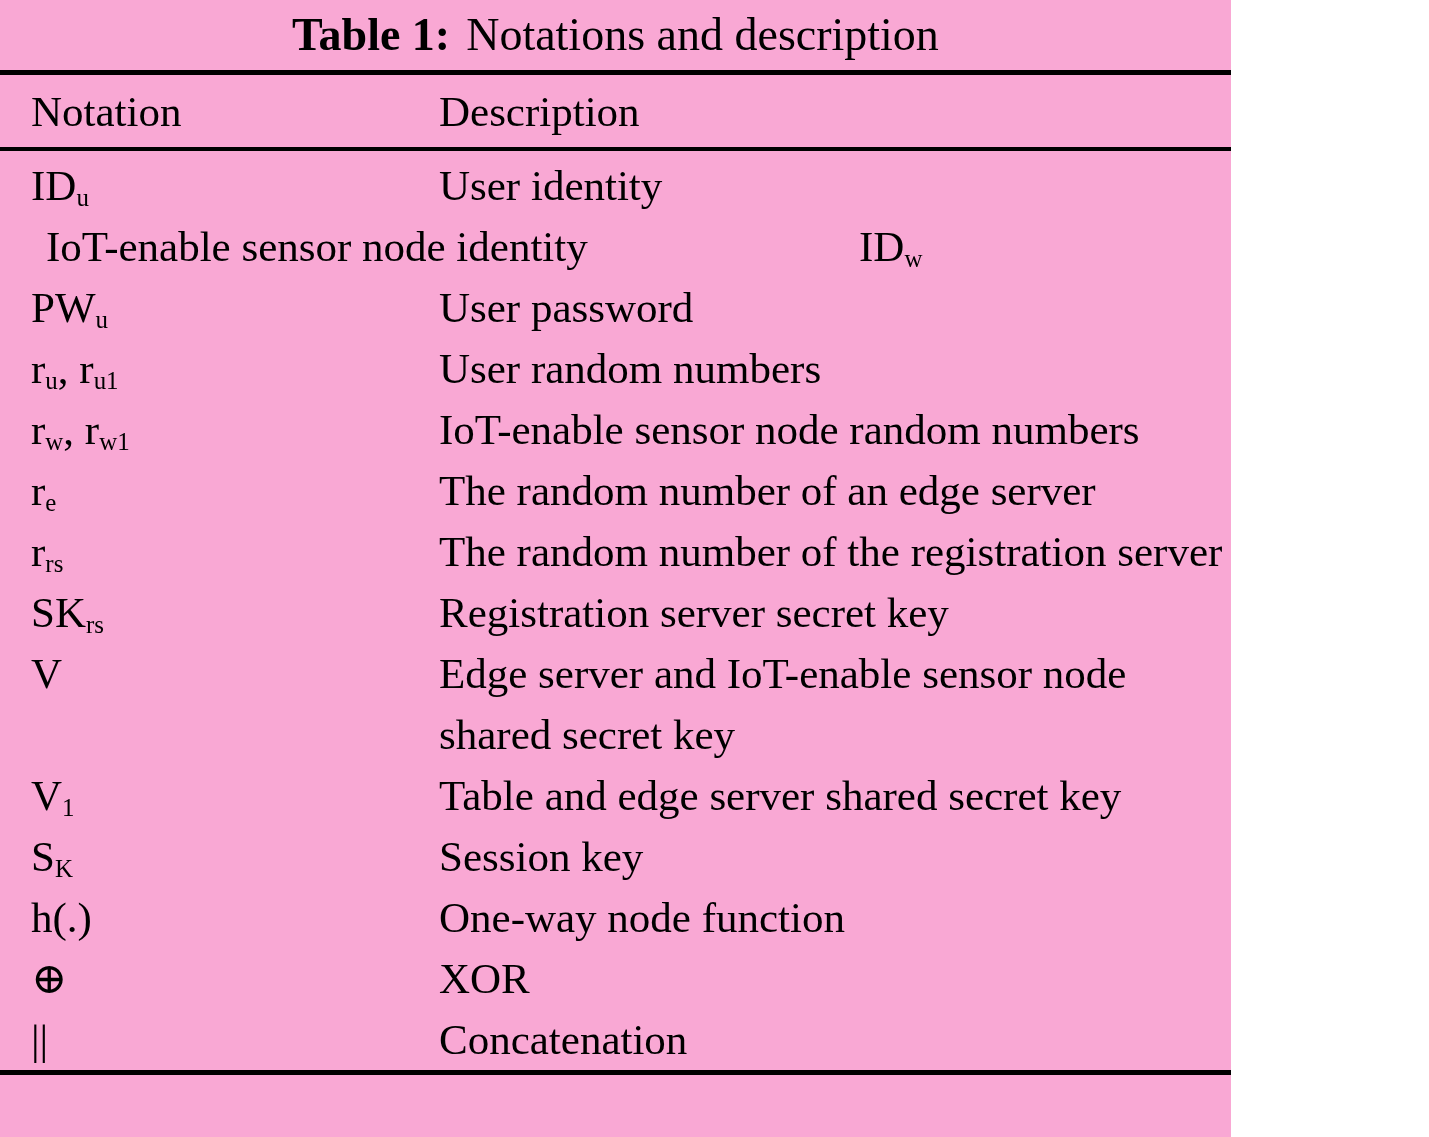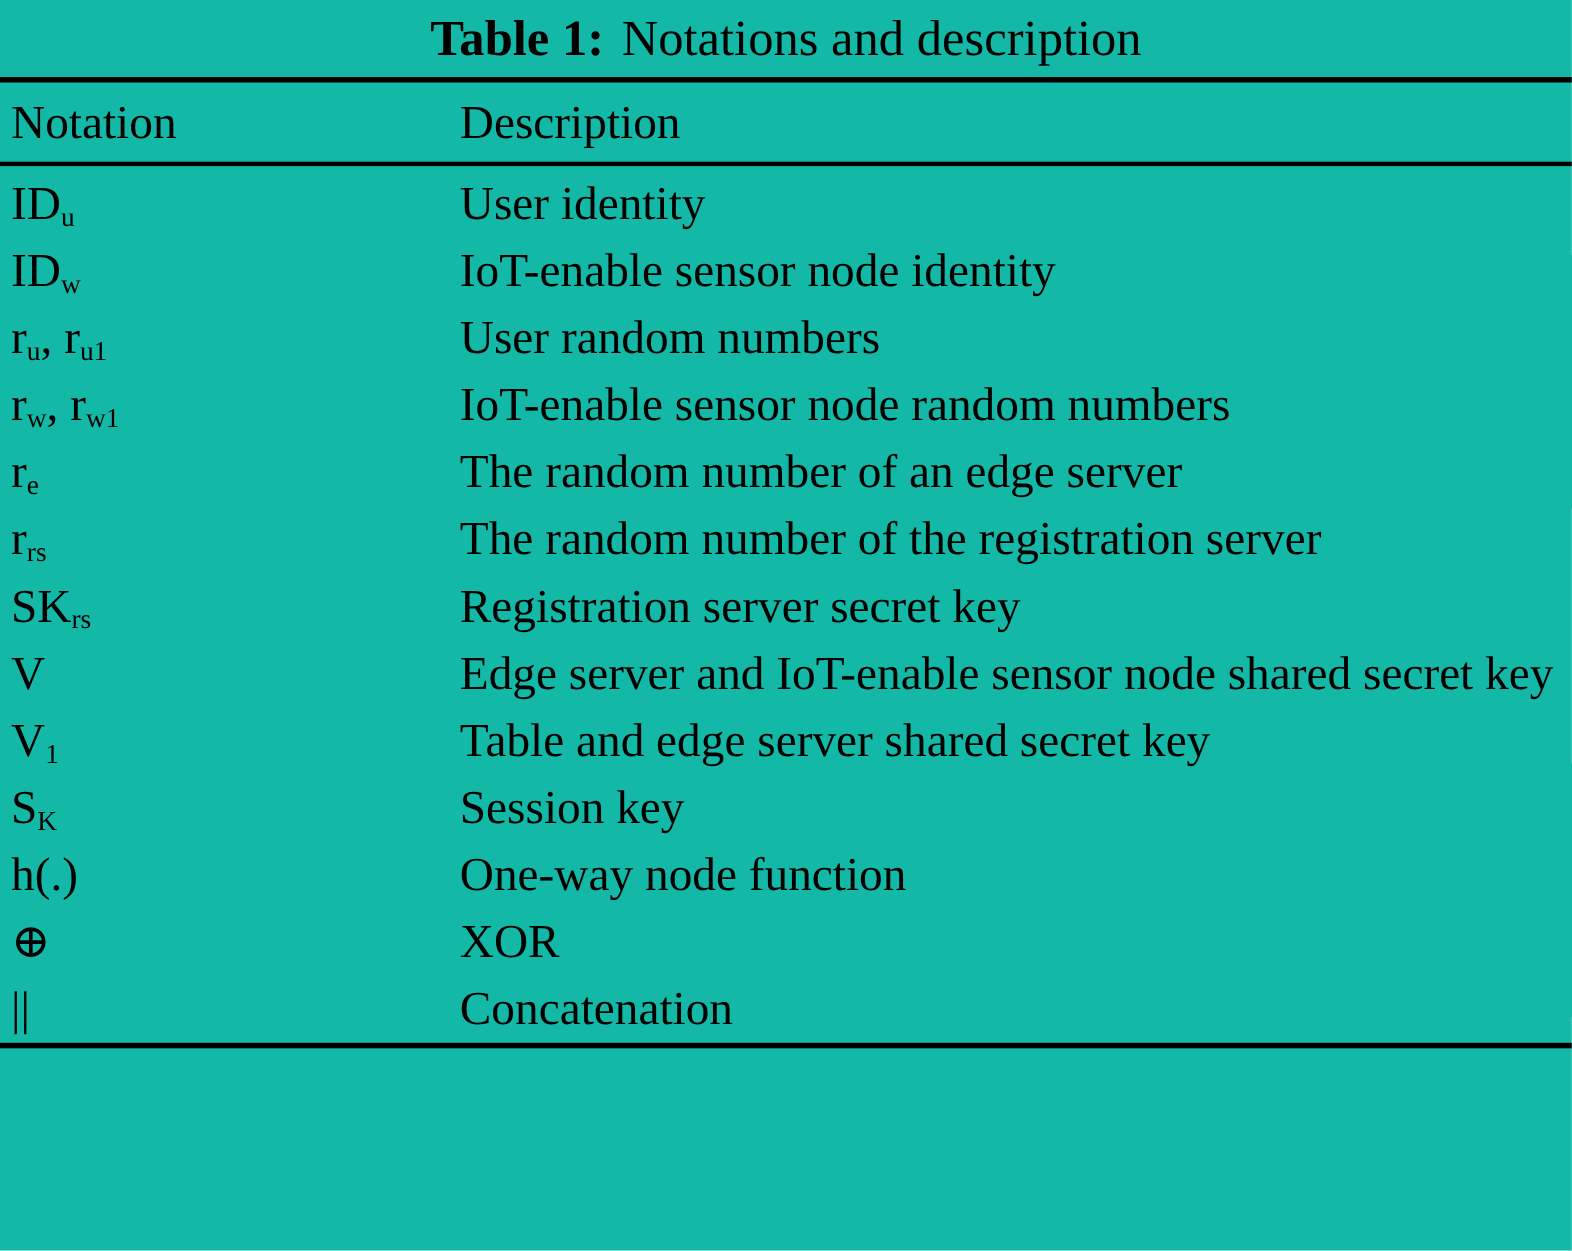--- a/index.html
+++ b/index.html
@@ -2,24 +2,24 @@
 <html><head>
 <meta charset="utf-8">
 <style>
   html, body {
     margin: 0;
     padding: 0;
     background: #ffffff;
   }
   .page {
     position: relative;
-    width: 1429px;
+    width: 1231px;
     height: 1137px;
     box-sizing: border-box;
-    background: #14b8a6;
+    background: #f9a8d4;
     color: #000000;
     font-family: "Liberation Serif", "DejaVu Serif", serif;
     overflow: hidden;
   }
   .caption {
     height: 70px;
     line-height: 70px;
     text-align: center;
     font-size: 46px;
   }
@@ -50,20 +50,21 @@
     display: flex;
     align-items: baseline;
     font-size: 43px;
     line-height: 61px;
     padding-left: 10px;
     box-sizing: border-box;
   }
   .cell.notation {
     flex: 0 0 372px;
     width: 372px;
+    margin-left: 21px;
   }
   .cell.desc {
     flex: 1 1 auto;
     padding-right: 4px;
     margin-left: 36px;
   }
   sub {
     font-size: 0.58em;
     line-height: 0;
     vertical-align: -0.25em;
@@ -88,24 +89,28 @@
   <div class="rule"></div>
 
   <div class="tbody" id="rows">
   <div class="trow">
     <div class="cell notation"><span>ID</span><sub>u</sub></div>
     <div class="cell desc">User identity</div>
   </div>
 
 
   <div class="trow">
+    <div class="cell desc">IoT-enable sensor node identity</div>
     <div class="cell notation"><span>ID</span><sub>w</sub></div>
-    <div class="cell desc">IoT-enable sensor node identity</div>
   </div>
 
+  <div class="trow">
+    <div class="cell notation"><span>PW</span><sub>u</sub></div>
+    <div class="cell desc">User password</div>
+  </div>
 
   <div class="trow">
     <div class="cell notation"><span>r</span><sub>u</sub><span>, </span><span>r</span><sub>u1</sub></div>
     <div class="cell desc">User random numbers</div>
   </div>
 
   <div class="trow">
     <div class="cell notation"><span>r</span><sub>w</sub><span>, </span><span>r</span><sub>w1</sub></div>
     <div class="cell desc">IoT-enable sensor node random numbers</div>
   </div>

